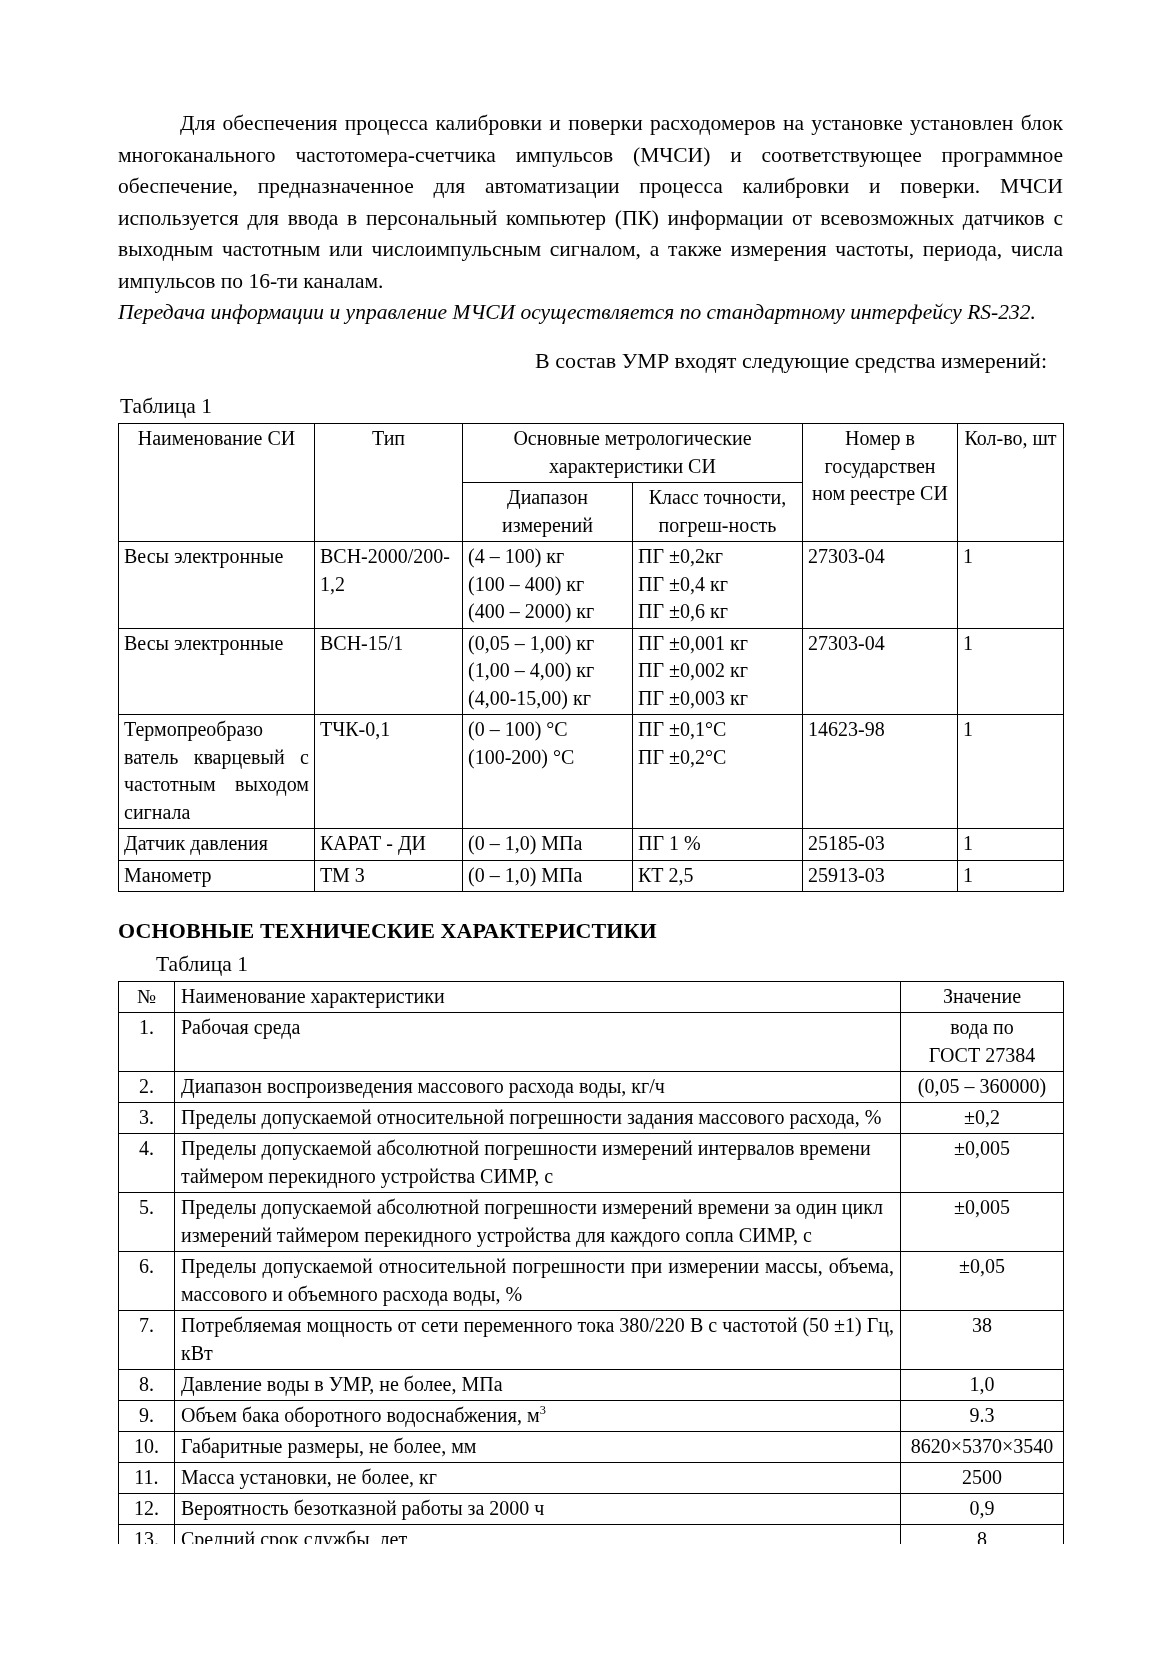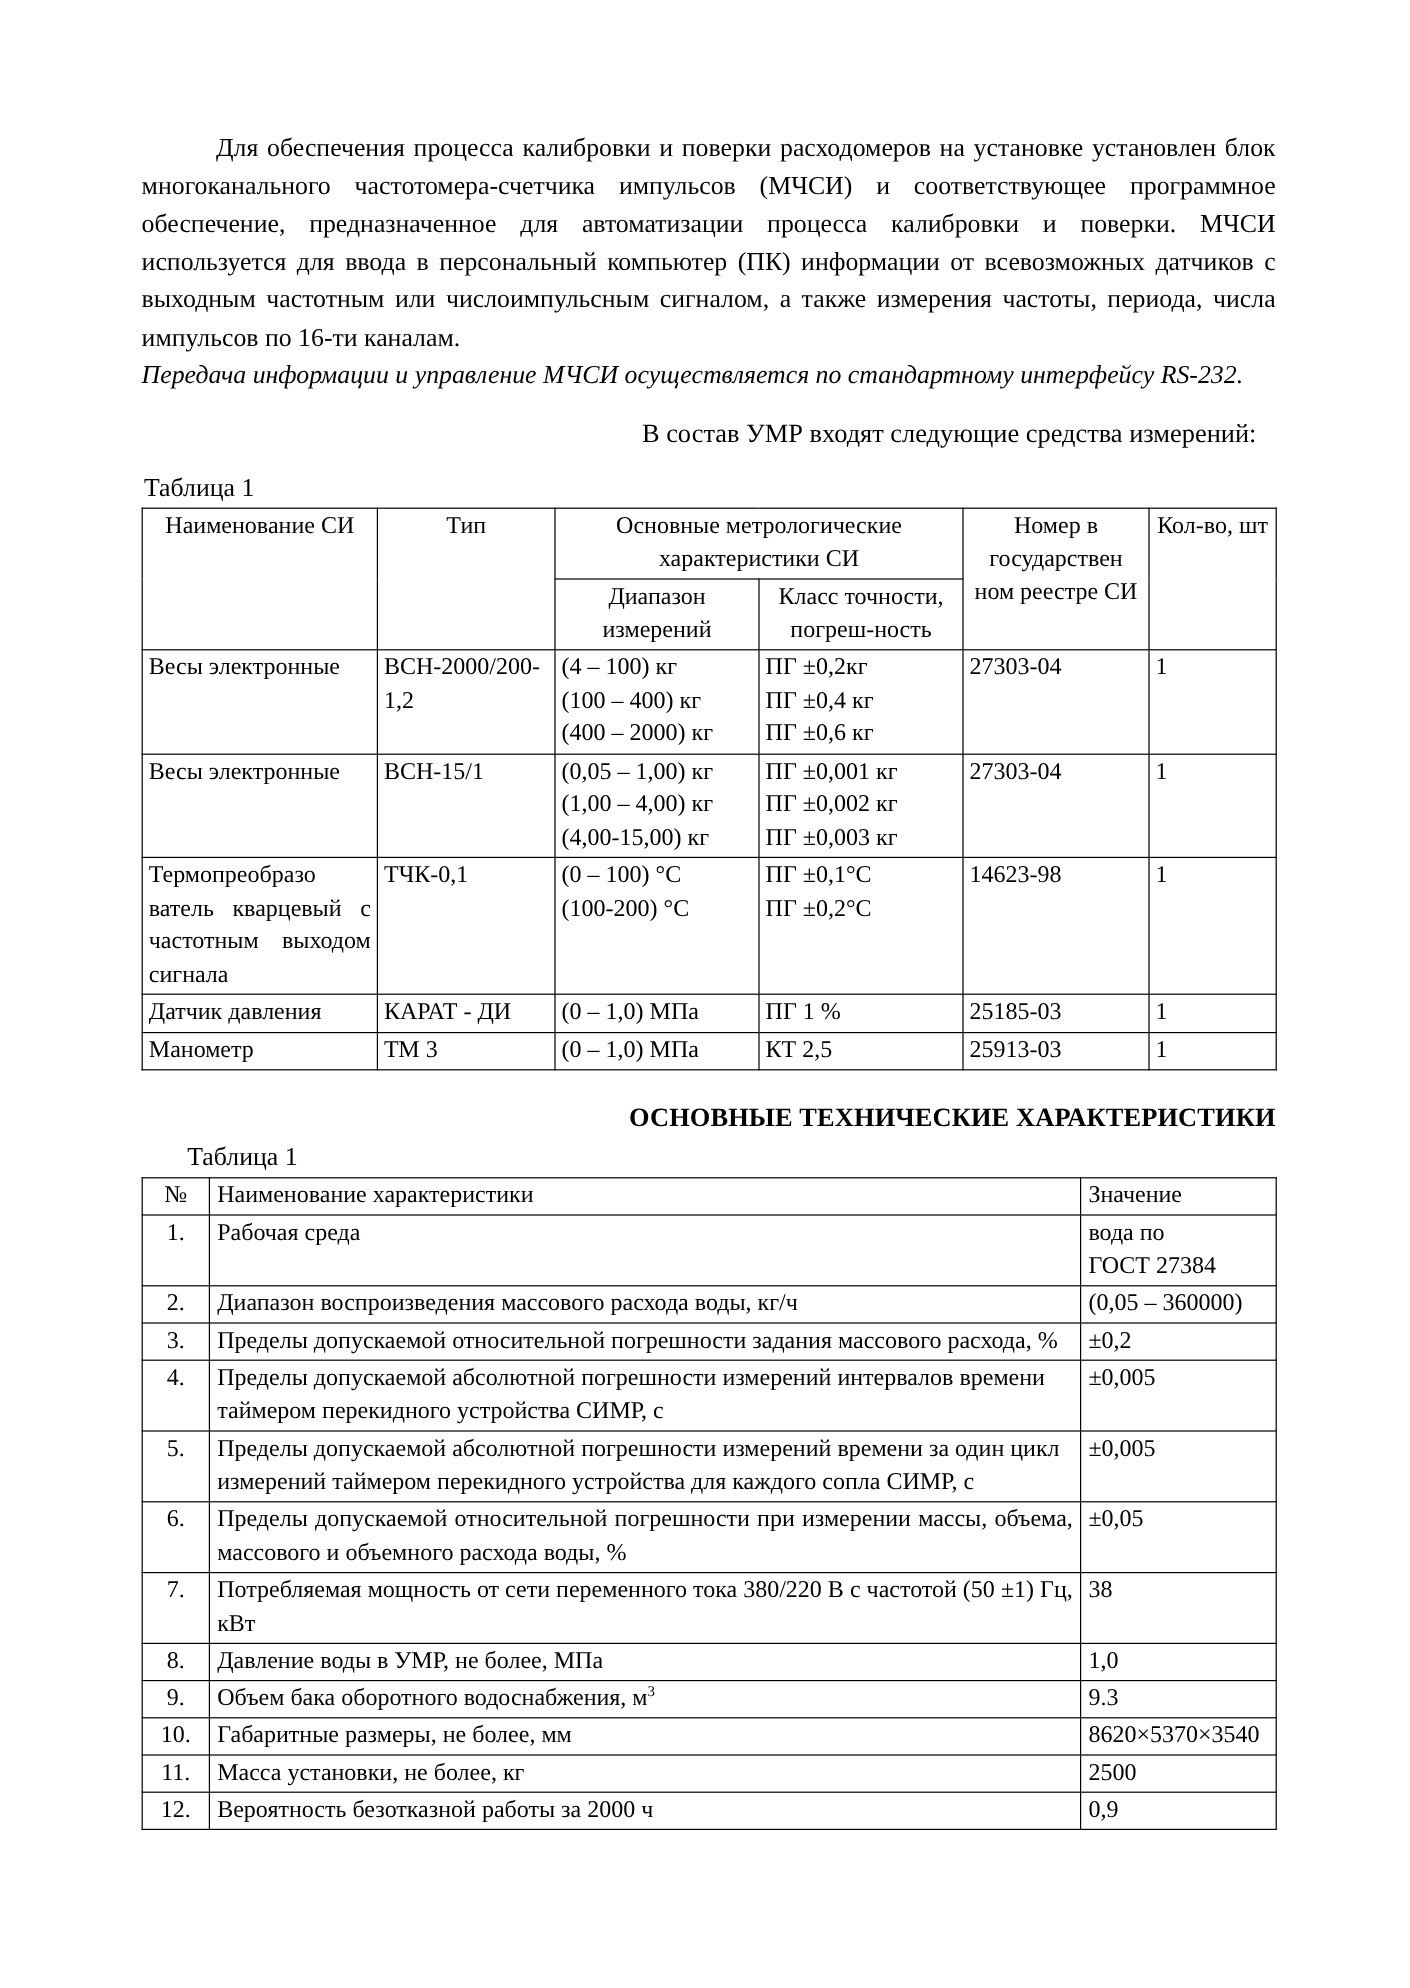--- a/index.html
+++ b/index.html
@@ -81,30 +81,30 @@
 
   
   #tbl-si { margin-top: 2px; }
   #tbl-si td { font-size: 20px; line-height: 27.5px; margin-left: 25px; }
   .hdr-cell { text-align: center; }
 
   
   .section-title {
     font-size: 22px;
     font-weight: bold;
-    text-align: right;
+    text-align: left;
     margin: 26px 0 6px 0;
     letter-spacing: 0.1px;
   }
 
   
   #tbl-tech { margin-top: 2px; }
   #tbl-tech td { font-size: 20px; line-height: 28px; padding: 0px 6px 2px 6px; }
   #tbl-tech td.num { text-align: center; }
-  #tbl-tech td.val { }
+  #tbl-tech td.val { text-align: center; }
   sup { font-size: 0.62em; vertical-align: super; line-height: 0; }
 
   .smudge {
     position: absolute;
     left: 500px;
     top: 1627px;
     width: 190px;
     height: 3px;
     background: transparent;
     opacity: 0.35;
@@ -269,20 +269,25 @@
           <tr>
             <td class="num">11.</td>
             <td class="t-left">Масса установки, не более, кг</td>
             <td class="val">2500</td>
           </tr>
           <tr>
             <td class="num">12.</td>
             <td class="t-left">Вероятность безотказной работы за 2000 ч</td>
             <td class="val">0,9</td>
           </tr>
+          <tr>
+            <td class="num">13.</td>
+            <td class="t-left">Средний срок службы, лет</td>
+            <td class="val">8</td>
+          </tr>
         </tbody>
     </table>
 
   </div>
 
   <div class="smudge">
     <i style="left:0px;width:8px;"></i>
     <i style="left:36px;width:30px;"></i>
     <i style="left:136px;width:9px;"></i>
     <i style="left:158px;width:11px;"></i>

